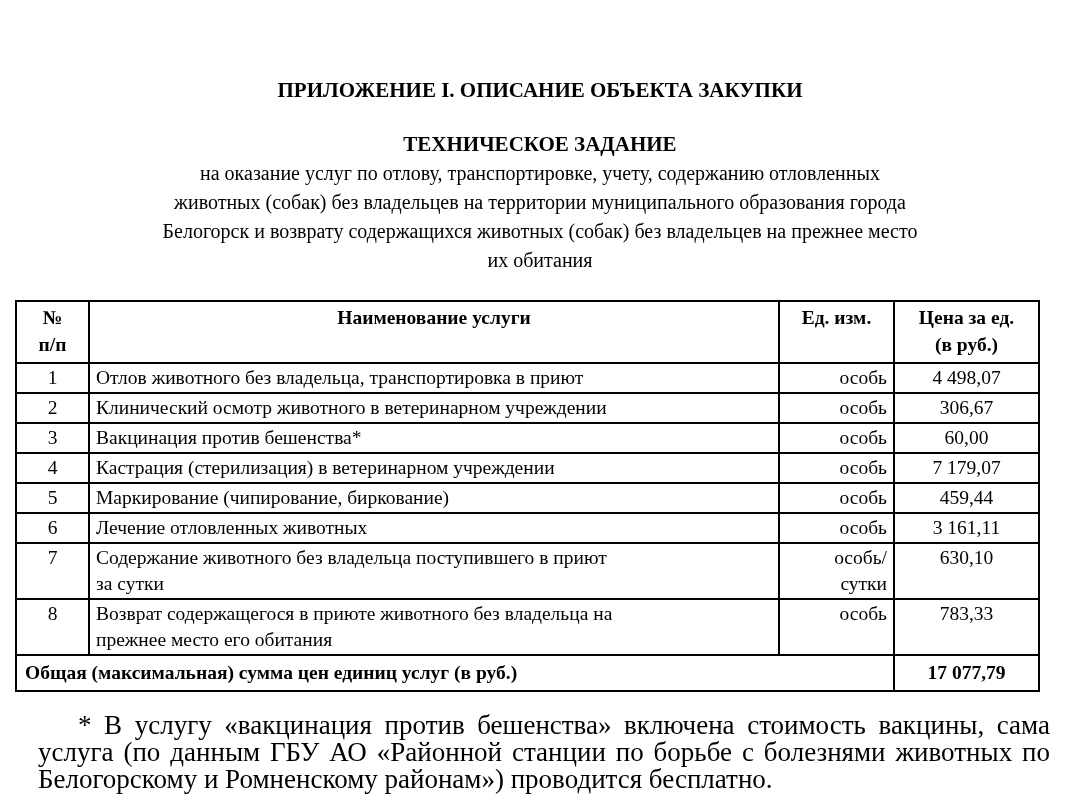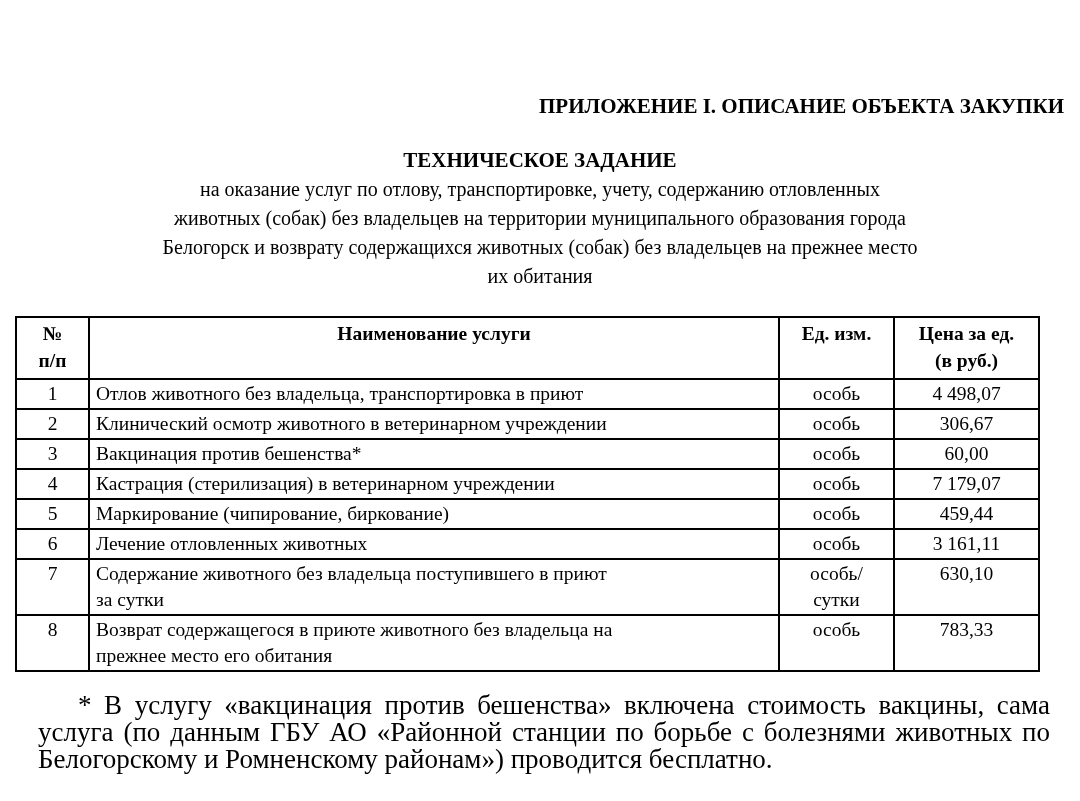--- a/index.html
+++ b/index.html
@@ -12,25 +12,25 @@
     height: 801px;
     font-family: "Liberation Serif", "DejaVu Serif", serif;
     color: #000000;
     overflow: hidden;
   }
   .page {
     padding-top: 76px;
     box-sizing: border-box;
   }
   .doc-title {
-    text-align: right;
+    text-align: center;
     font-weight: bold;
     font-size: 21px;
     line-height: 28px;
-    margin: 16px;
+    margin: 0;
   }
   .doc-title2 {
     text-align: center;
     font-weight: bold;
     font-size: 21px;
     line-height: 29px;
     margin: 26px 0 0 0;
   }
   .doc-subtitle {
     text-align: center;
@@ -62,21 +62,21 @@
     white-space: pre-line;
     height: 56px;
     box-sizing: content-box;
   }
   table.services td {
     line-height: 26px;
     padding: 1px 6px;
   }
   td.cell-num { text-align: center; }
   td.cell-name { text-align: left; padding-left: 10px; white-space: pre-line; border-radius: 15px; }
-  td.cell-unit { text-align: center; white-space: pre-line; }
+  td.cell-unit { text-align: right; white-space: pre-line; }
   td.cell-price { text-align: center; margin-top: 30px; }
   tr.total-row td {
     font-weight: bold;
     line-height: 28px;
     padding: 3px 6px;
   }
   tr.total-row td.total-label {
     text-align: left;
     padding-left: 8px;
   }
@@ -167,18 +167,22 @@
 сутки</td>
         <td class="cell-price">630,10</td>
       </tr>
       <tr>
         <td class="cell-num">8</td>
         <td class="cell-name">Возврат содержащегося в приюте животного без владельца на
 прежнее место его обитания</td>
         <td class="cell-unit">особь</td>
         <td class="cell-price">783,33</td>
       </tr>
+      <tr class="total-row">
+        <td class="total-label" colspan="3">Общая (максимальная) сумма цен единиц услуг (в руб.)</td>
+        <td class="total-value">17 077,79</td>
+      </tr>
     </tbody>
   </table>
 
   <p class="footnote">* В услугу «вакцинация против бешенства» включена стоимость вакцины, сама услуга (по данным ГБУ АО «Районной станции по борьбе с болезнями животных по Белогорскому и Ромненскому районам») проводится бесплатно.</p>
 
 </div>
 
 </body></html>

